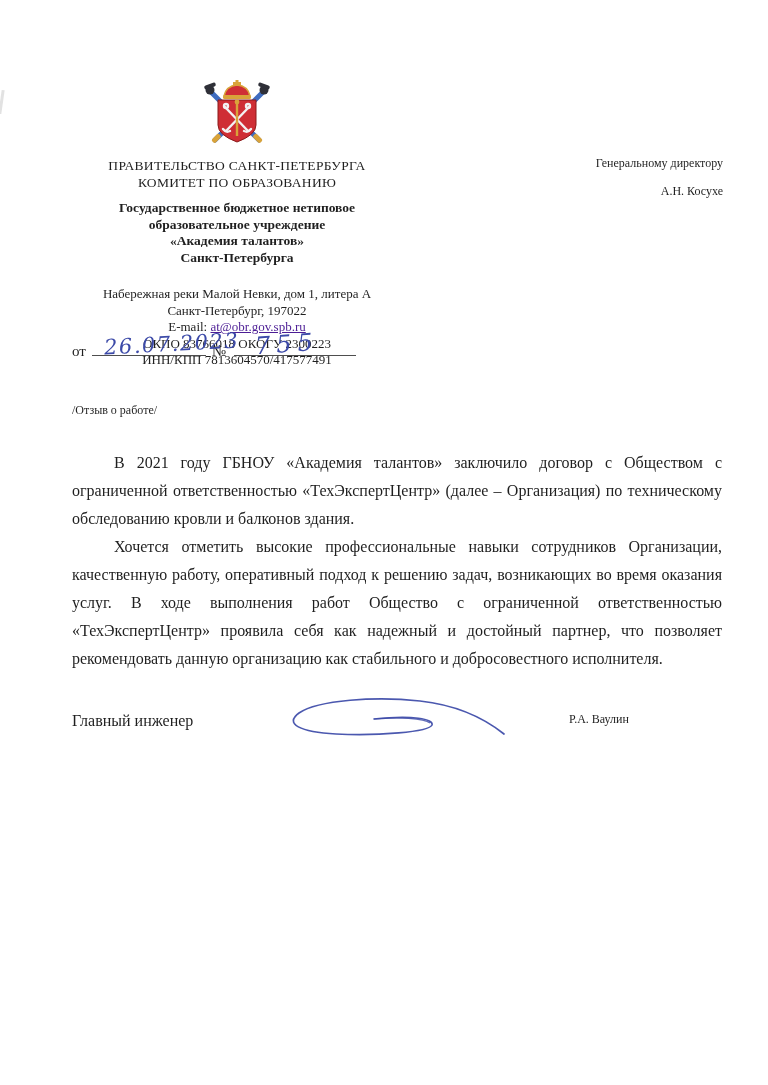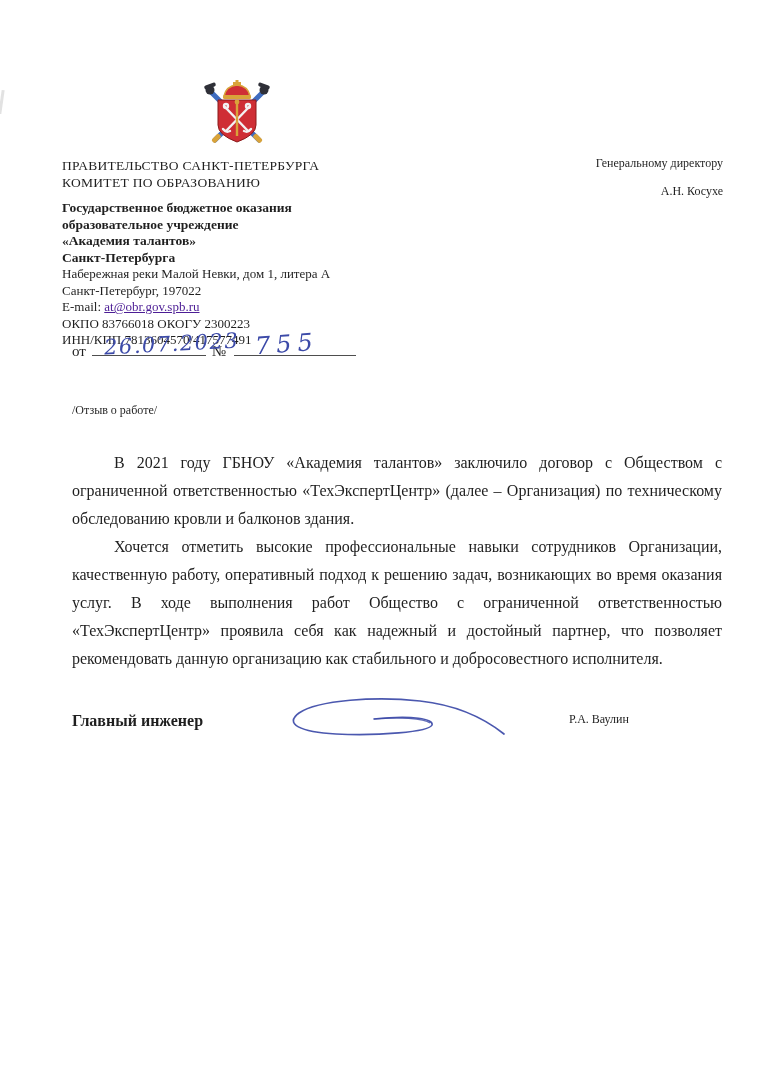--- a/index.html
+++ b/index.html
@@ -8,26 +8,26 @@
     position:relative; width:768px; height:1085px; background:#ffffff;
     font-family:"Liberation Serif", serif; color:#1f1f1f;
   }
   
   .scan-artifact {
     position:absolute; left:0; top:90px; width:3px; height:24px;
     background:#bfbfbf; opacity:.45; transform:rotate(8deg);
   }
 
   
-  .letterhead { position:absolute; left:62px; top:80px; width:350px; text-align:left; }
+  .letterhead { position:absolute; left:62px; top:80px; width:350px; text-align:center; }
   .crest-wrap { width:88px; height:72px; margin:0 auto 5px auto; }
   .gov-line { font-size:13.5px; line-height:17px; letter-spacing:.3px; }
   .org-block { margin-top:9px; font-weight:bold; }
   .org-line { font-size:13.5px; line-height:16.5px; }
-  .addr-block { margin-top:0; }
+  .addr-block { margin-top:20px; }
   .addr-line { font-size:13px; line-height:16.5px; }
   .email-link { color:#4c1d95; text-decoration:underline; cursor:pointer; }
 
   
   .recipient { position:absolute; right:45px; top:149px; text-align:right; }
   .recipient-line { font-size:12px; line-height:28px;margin-left:47px; }
 
   
   .refline { position:absolute; left:72px; top:341px; height:30px; font-size:15px; white-space:nowrap; }
   .ref-label { display:inline-block; vertical-align:baseline; }
@@ -44,21 +44,21 @@
   .hw-date { left:32px; top:-9px; font-size:21px; letter-spacing:1.5px; transform:rotate(-3deg); }
   .hw-num  { left:183px; top:-11px; font-size:24px; letter-spacing:6px; transform:rotate(-4deg); }
 
   
   .subject { position:absolute; left:72px; top:403px; font-size:12px; }
   .body-text { position:absolute; left:72px; top:449px; width:650px; font-size:16px; line-height:28px; text-align:justify; }
   .body-text p { margin:0; text-indent:42px; }
 
   
   .sign-row { position:absolute; left:72px; top:712px; width:650px; height:30px; }
-  .sign-position { position:absolute; left:0; top:0; font-size:16px;font-weight:bold; }
+  .sign-position { position:absolute; left:0; top:0; font-size:16px; }
   .sign-name { position:absolute; left:497px; top:0; font-size:12px; }
   .sig-scribble { position:absolute; left:206px; top:-20px; width:228px; height:52px; }
 </style>
 </head>
 <body>
 
 <div id="page">
 
   <div class="scan-artifact"></div>
 
@@ -99,21 +99,21 @@
           <circle cx="55" cy="26" r="2"></circle>
         </g>
 
         <line x1="44" y1="23" x2="44" y2="56" stroke="#d9a33a" stroke-width="2.4"></line>
         <circle cx="44" cy="22" r="2.4" fill="#d9a33a"></circle>
       </svg>
     </div>
     <div class="gov-line">ПРАВИТЕЛЬСТВО САНКТ-ПЕТЕРБУРГА</div>
     <div class="gov-line">КОМИТЕТ ПО ОБРАЗОВАНИЮ</div>
     <div class="org-block">
-      <div class="org-line">Государственное бюджетное оказания</div>
+      <div class="org-line">Государственное бюджетное нетиповое</div>
       <div class="org-line">образовательное учреждение</div>
       <div class="org-line">«Академия талантов»</div>
       <div class="org-line">Санкт-Петербурга</div>
     </div>
     <div class="addr-block">
       <div class="addr-line">Набережная реки Малой Невки, дом 1, литера А</div>
       <div class="addr-line">Санкт-Петербург, 197022</div>
       <div class="addr-line"><span>E-mail: </span><span class="email-link">at@obr.gov.spb.ru</span></div>
       <div class="addr-line">ОКПО 83766018 ОКОГУ 2300223</div>
       <div class="addr-line">ИНН/КПП 7813604570/417577491</div>

